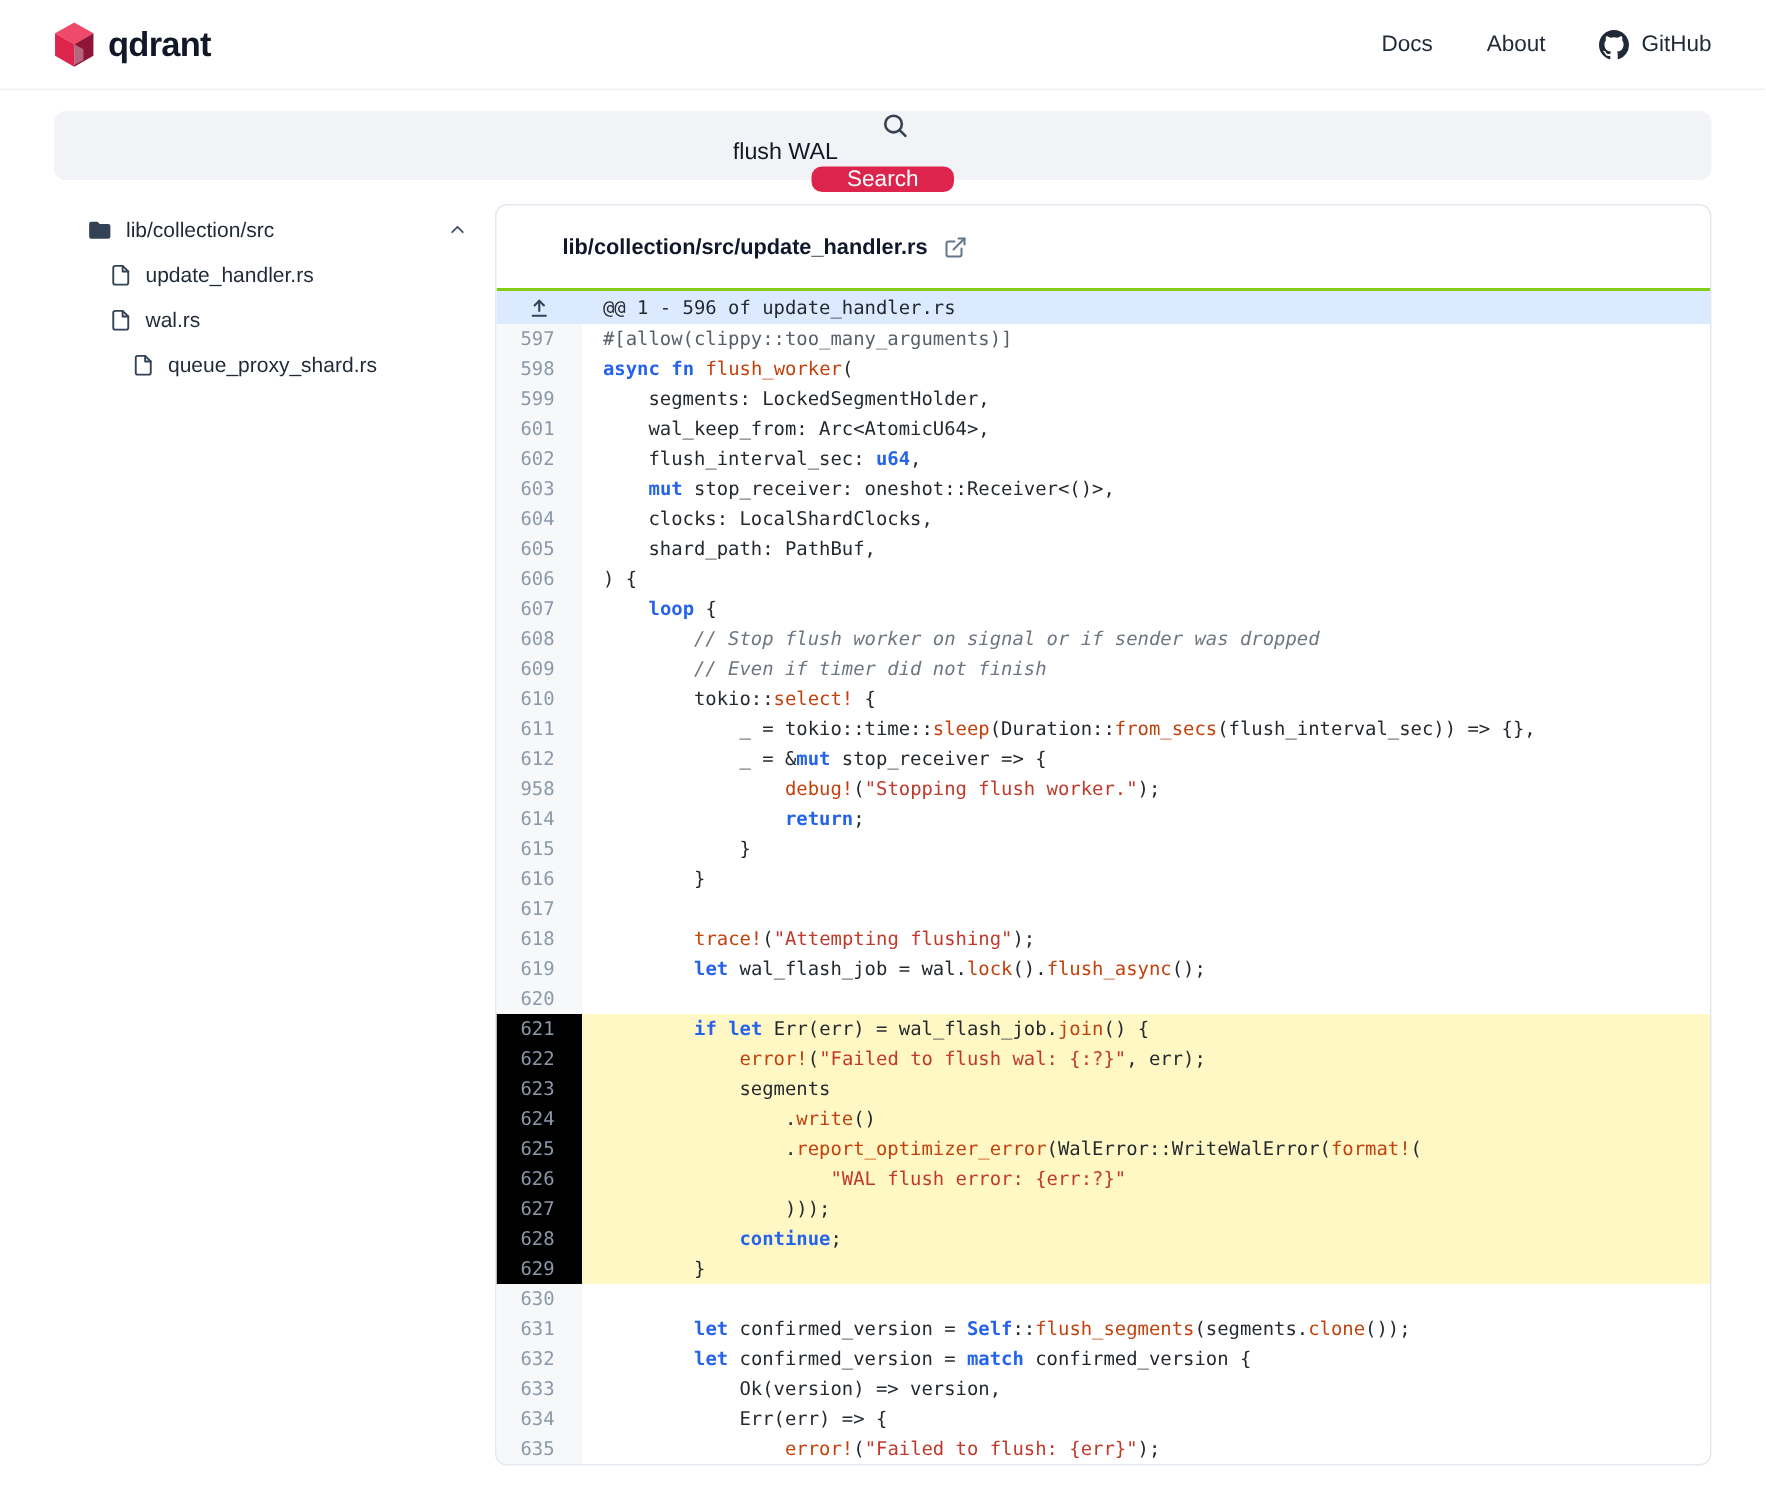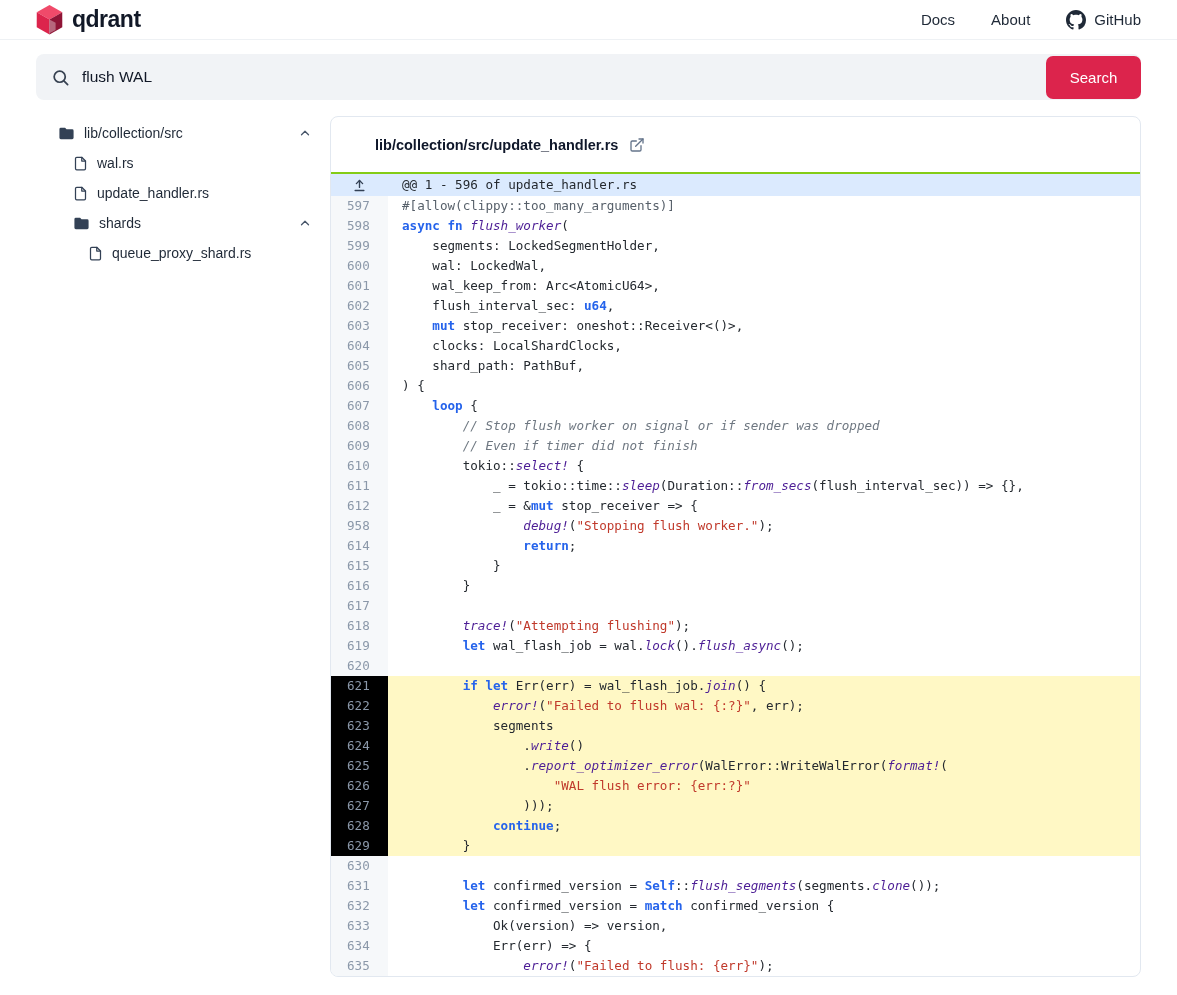--- a/index.html
+++ b/index.html
@@ -1,32 +1,32 @@
 <!DOCTYPE html>
 <html><head>
 <meta charset="utf-8">
 <style>
   * { margin:0; padding:0; box-sizing:border-box; }
   html,body { width:1177px; height:995px; overflow:hidden; background:#ffffff;
               font-family:"Liberation Sans", sans-serif; }
 
   
-  .topbar { height:40px; display:flex; align-items:center; justify-content:space-between;
+  .topbar { height:60px; display:flex; align-items:center; justify-content:space-between;
             padding:0 36px; border-bottom:1px solid #eef1f4; background:#fff; }
   .logo { display:flex; align-items:center; gap:9px; cursor:pointer; text-decoration:none; }
   .logo-text { font-size:23px; font-weight:bold; color:#111827; letter-spacing:-0.5px; }
   .nav { display:flex; align-items:center; gap:36px; }
   .nav-link { font-size:15px; color:#1f2937; font-weight:500; text-decoration:none;
               cursor:pointer; display:flex; align-items:center; gap:8px; }
   .nav-link svg { display:block; }
 
   
   .search-row { padding:14px 36px 16px; }
   .search-bar { position:relative; height:46px; background:#f1f3f6; border-radius:8px;
-                display:flex; align-items:center; }
+                display:flex; align-items:center;flex-direction:column; }
   .search-icon { margin-left:15px; display:flex; color:#374151; }
   .search-input { flex:1; border:none; outline:none; background:transparent; font-size:15.5px;
                   color:#111827; padding:0 12px; font-family:"Liberation Sans", sans-serif; }
   .search-btn { width:95px; height:43px; border:none; border-radius:7px; background:#dc244c;
                 color:#fff; font-size:15px; font-weight:500; cursor:pointer;
                 font-family:"Liberation Sans", sans-serif; }
 
   
   .content { display:flex; align-items:flex-start; padding:0 36px; gap:12px; }
 
@@ -53,21 +53,21 @@
             overflow:hidden; }
   .hunk .gutter { background:transparent; display:flex; align-items:center;
                   justify-content:center; padding-left:0; cursor:pointer; color:#334155; }
   .hunk-text { color:#5b7290; padding-left:14px; }
   .code { flex:1; padding-left:14px; color:#24292f; overflow:hidden; }
   .code-row.hl { background:#fff8c5; }
   .code-row.hl .gutter { background:#000000; }
 
   .tok-p   { color:#24292f; }
   .tok-kw  { color:#2563eb; font-weight:bold; }
-  .tok-fn  { color:#4c1d95;font-style:italic; }
+  .tok-fn  { color:#c2410c; }
   .tok-ty  { color:#2563eb; font-weight:bold; }
   .tok-str { color:#c0392b; }
   .tok-com { color:#6e7781; font-style:italic; }
   .tok-attr{ color:#57606a; }
 </style>
 </head>
 <body>
 
 <header class="topbar">
   <a class="logo">
@@ -121,43 +121,30 @@
           </svg>
         </span>
       </div>
       <div class="tree-row" style="padding-left: 37px;">
         <span class="tree-icon">
           <svg width="15" height="15" viewBox="0 0 24 24" fill="none" stroke="currentColor" stroke-width="2" stroke-linecap="round" stroke-linejoin="round">
             <path d="M14 2H6a2 2 0 0 0-2 2v16a2 2 0 0 0 2 2h12a2 2 0 0 0 2-2V8z"></path>
             <polyline points="14 2 14 8 20 8"></polyline>
           </svg>
         </span>
-        <span>wal.rs</span>
+        <span>update_handler.rs</span>
       </div>
       <div class="tree-row" style="padding-left: 37px;">
         <span class="tree-icon">
           <svg width="15" height="15" viewBox="0 0 24 24" fill="none" stroke="currentColor" stroke-width="2" stroke-linecap="round" stroke-linejoin="round">
             <path d="M14 2H6a2 2 0 0 0-2 2v16a2 2 0 0 0 2 2h12a2 2 0 0 0 2-2V8z"></path>
             <polyline points="14 2 14 8 20 8"></polyline>
           </svg>
         </span>
-        <span>update_handler.rs</span>
-      </div>
-      <div class="tree-row" style="padding-left: 37px;">
-        <span class="tree-icon">
-          <svg width="17" height="17" viewBox="0 0 24 24" fill="currentColor">
-            <path d="M10 4H4a2 2 0 0 0-2 2v12a2 2 0 0 0 2 2h16a2 2 0 0 0 2-2V8a2 2 0 0 0-2-2h-8l-2-2z"></path>
-          </svg>
-        </span>
-        <span>shards</span>
-        <span class="tree-chevron">
-          <svg width="14" height="14" viewBox="0 0 24 24" fill="none" stroke="currentColor" stroke-width="2.2" stroke-linecap="round" stroke-linejoin="round">
-            <polyline points="6 15 12 9 18 15"></polyline>
-          </svg>
-        </span>
+        <span>wal.rs</span>
       </div>
       <div class="tree-row" style="padding-left: 52px;">
         <span class="tree-icon">
           <svg width="15" height="15" viewBox="0 0 24 24" fill="none" stroke="currentColor" stroke-width="2" stroke-linecap="round" stroke-linejoin="round">
             <path d="M14 2H6a2 2 0 0 0-2 2v16a2 2 0 0 0 2 2h12a2 2 0 0 0 2-2V8z"></path>
             <polyline points="14 2 14 8 20 8"></polyline>
           </svg>
         </span>
         <span>queue_proxy_shard.rs</span>
       </div>
@@ -185,21 +172,20 @@
                 <line x1="5" y1="20" x2="19" y2="20"></line>
             </svg>
           </span>
         </span>
         <span class="code hunk-text">@@ 1 - 596 of update_handler.rs</span>
       </div>
       <div id="code-lines">
           <div class="code-row"><span class="gutter">597</span><span class="code"><span class="tok-attr">#[allow(clippy::too_many_arguments)]</span></span></div>
           <div class="code-row"><span class="gutter">598</span><span class="code"><span class="tok-kw">async</span><span class="tok-p"> </span><span class="tok-kw">fn</span><span class="tok-p"> </span><span class="tok-fn">flush_worker</span><span class="tok-p">(</span></span></div>
           <div class="code-row"><span class="gutter">599</span><span class="code"><span class="tok-p">    segments: LockedSegmentHolder,</span></span></div>
-          <div class="code-row"><span class="gutter">600</span><span class="code"><span class="tok-p">    wal: LockedWal,</span></span></div>
           <div class="code-row"><span class="gutter">601</span><span class="code"><span class="tok-p">    wal_keep_from: Arc&lt;AtomicU64&gt;,</span></span></div>
           <div class="code-row"><span class="gutter">602</span><span class="code"><span class="tok-p">    flush_interval_sec: </span><span class="tok-ty">u64</span><span class="tok-p">,</span></span></div>
           <div class="code-row"><span class="gutter">603</span><span class="code"><span class="tok-p">    </span><span class="tok-kw">mut</span><span class="tok-p"> stop_receiver: oneshot::Receiver&lt;()&gt;,</span></span></div>
           <div class="code-row"><span class="gutter">604</span><span class="code"><span class="tok-p">    clocks: LocalShardClocks,</span></span></div>
           <div class="code-row"><span class="gutter">605</span><span class="code"><span class="tok-p">    shard_path: PathBuf,</span></span></div>
           <div class="code-row"><span class="gutter">606</span><span class="code"><span class="tok-p">) {</span></span></div>
           <div class="code-row"><span class="gutter">607</span><span class="code"><span class="tok-p">    </span><span class="tok-kw">loop</span><span class="tok-p"> {</span></span></div>
           <div class="code-row"><span class="gutter">608</span><span class="code"><span class="tok-com">        // Stop flush worker on signal or if sender was dropped</span></span></div>
           <div class="code-row"><span class="gutter">609</span><span class="code"><span class="tok-com">        // Even if timer did not finish</span></span></div>
           <div class="code-row"><span class="gutter">610</span><span class="code"><span class="tok-p">        tokio::</span><span class="tok-fn">select!</span><span class="tok-p"> {</span></span></div>

